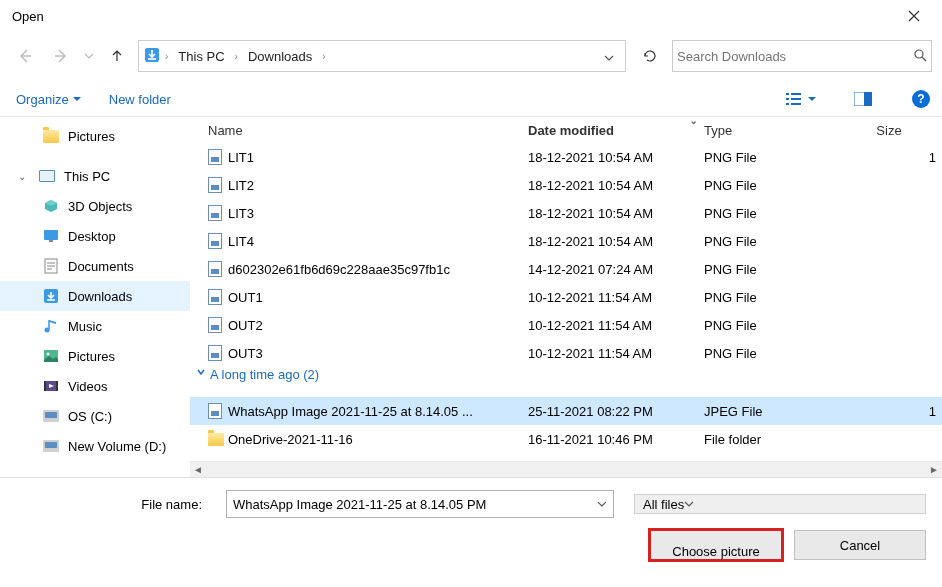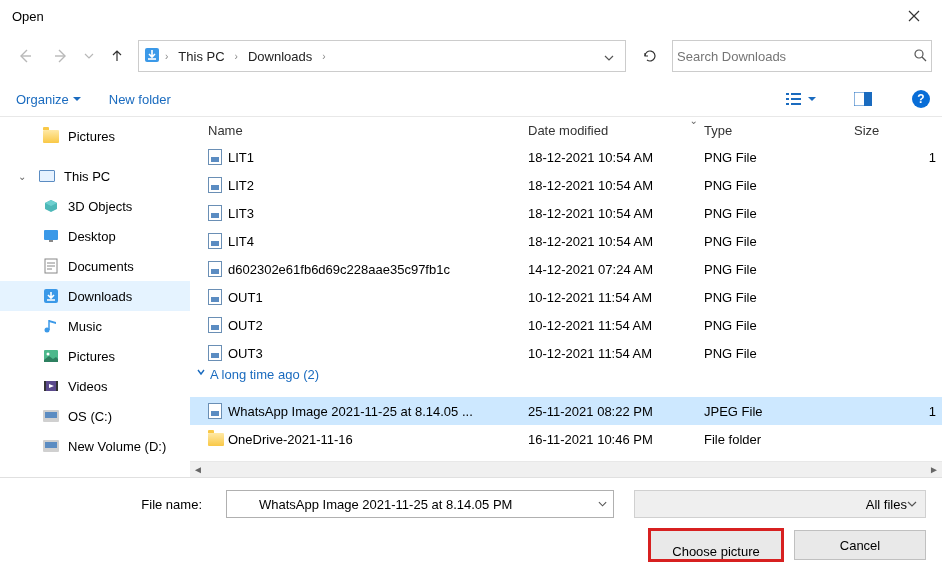--- a/index.html
+++ b/index.html
@@ -37,23 +37,23 @@
 .tree-item.indent1 { padding-left: 42px; }
 .tree-item.selected { background: #e5f3ff; }
 .tree-item .exp { width: 12px; color: #666; font-size: 10px; }
 .tree-item .ticon { width: 18px; display: flex; align-items: center; justify-content: center; }
 .tree-item .label { white-space: nowrap; overflow: hidden; text-overflow: ellipsis; }
 
 .filelist { flex: 1; display: flex; flex-direction: column; overflow: hidden; }
 .cols { display: flex; height: 26px; align-items: center; padding-left: 18px; }
 .col { color: #333; position: relative; }
 .col.name { width: 320px; }
-.col.date { width: 176px; }
+.col.date { width: 176px; font-weight: bold; }
 .col.type { width: 150px; }
-.col.size { flex: 1; text-align: left; padding-right: 18px; }
+.col.size { flex: 1; text-align: center; padding-right: 18px; }
 .col .drop { position: absolute; right: 6px; top: -8px; color: #666; font-size: 10px; }
 
 .rows { flex: 1; overflow-y: scroll; }
 .rows::-webkit-scrollbar { width: 16px; }
 .rows::-webkit-scrollbar-track { background: #f0f0f0; }
 .rows::-webkit-scrollbar-thumb { background: #c0c0c0; }
 .rows::-webkit-scrollbar-button { background: #f0f0f0; height: 16px; }
 .row { display: flex; align-items: center; height: 28px; padding-left: 18px; cursor: pointer; }
 .row.selected { background: #cde8ff; }
 .row .ficon { width: 20px; display: flex; align-items: center; }
@@ -64,22 +64,22 @@
 .group-header { display: flex; align-items: flex-start; height: 30px; padding-left: 6px; color: #1a6bbf; cursor: pointer; gap: 4px; }
 
 .hscroll { height: 16px; background: #f0f0f0; border-top: 1px solid #e8e8e8; display: flex; align-items: center; }
 .hscroll .arrow { width: 16px; text-align: center; color: #666; font-size: 10px; cursor: pointer; }
 .hscroll .track { flex: 1; }
 
 .footer { border-top: 1px solid #e0e0e0; padding: 12px 16px; }
 .footer .row1 { display: flex; align-items: center; gap: 20px; margin-bottom: 12px; }
 .footer .label { width: 190px; text-align: right; padding-right: 4px; }
 .footer .fname-input { flex: 1; border: 1px solid #b0b0b0; height: 28px; padding: 0 6px; display: flex; align-items: center; justify-content: space-between; }
-.footer .fname-input input { border: none; outline: none; width: 100%; margin-left: 26px; }
-.footer .filetype { width: 292px; border: 1px solid #d0d0d0; background: #efefef; height: 28px; padding: 0 8px; display: flex; align-items: center; justify-content: flex-end; cursor: pointer; }
+.footer .fname-input input { border: none; outline: none; width: 100%; }
+.footer .filetype { width: 292px; border: 1px solid #d0d0d0; background: #efefef; height: 20px; padding: 0 8px; display: flex; align-items: center; justify-content: flex-start; cursor: pointer; }
 .footer .row2 { display: flex; justify-content: flex-end; gap: 12px; }
 .footer .btn { min-width: 132px; height: 30px; border: 1px solid #c0c0c0; background: #e9e9e9; display: flex; align-items: center; justify-content: center; cursor: pointer; }
 .footer .btn.primary { outline: 3px solid #d72020; outline-offset: -1px; align-items: flex-end; }
 
 .folder-icon { width: 16px; height: 13px; background: linear-gradient(#ffe9a6, #f9c846); border-radius: 1px; position: relative; }
 .folder-icon::before { content: ''; position: absolute; top: -3px; left: 0; width: 6px; height: 3px; background: #f9c846; border-radius: 1px 1px 0 0; }
 .imgfile-icon { width: 14px; height: 16px; border: 1px solid #6a8fb5; background: #fff; position: relative; }
 .imgfile-icon::after { content: ''; position: absolute; bottom: 2px; left: 2px; right: 2px; height: 5px; background: #5b8cc2; }
 .pc-icon { width: 16px; height: 12px; border: 1px solid #5b8cc2; background: #e6f2ff; border-radius: 1px; }
 .disk-icon { width: 16px; height: 12px; background: #d0d0d0; border-radius: 1px; position: relative; }

